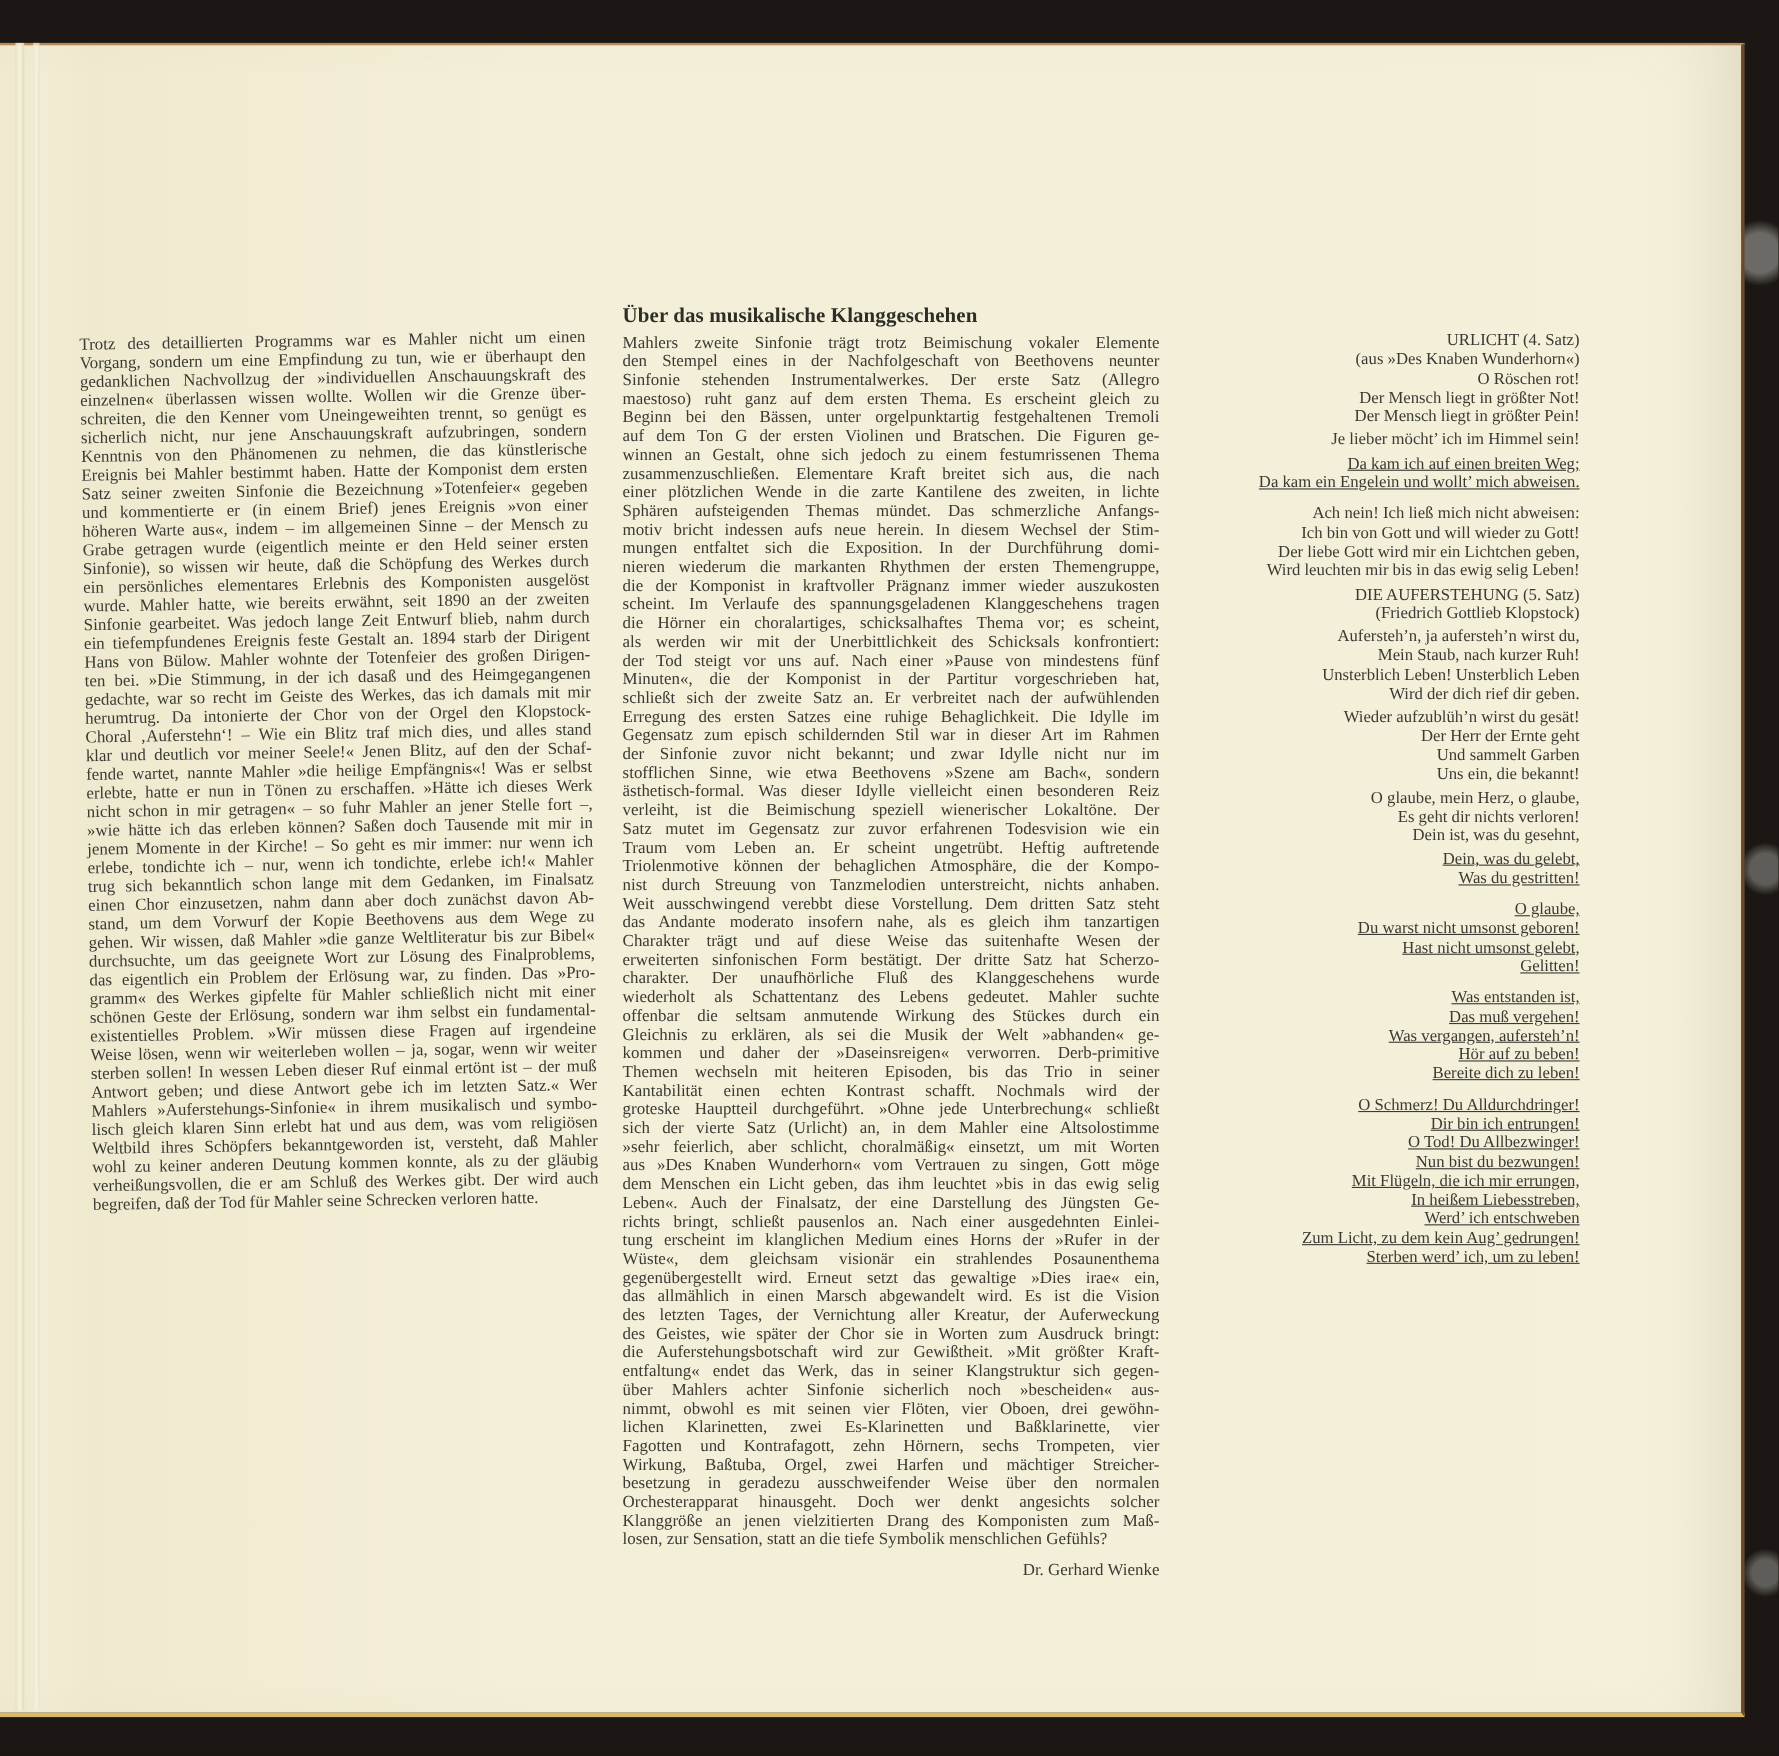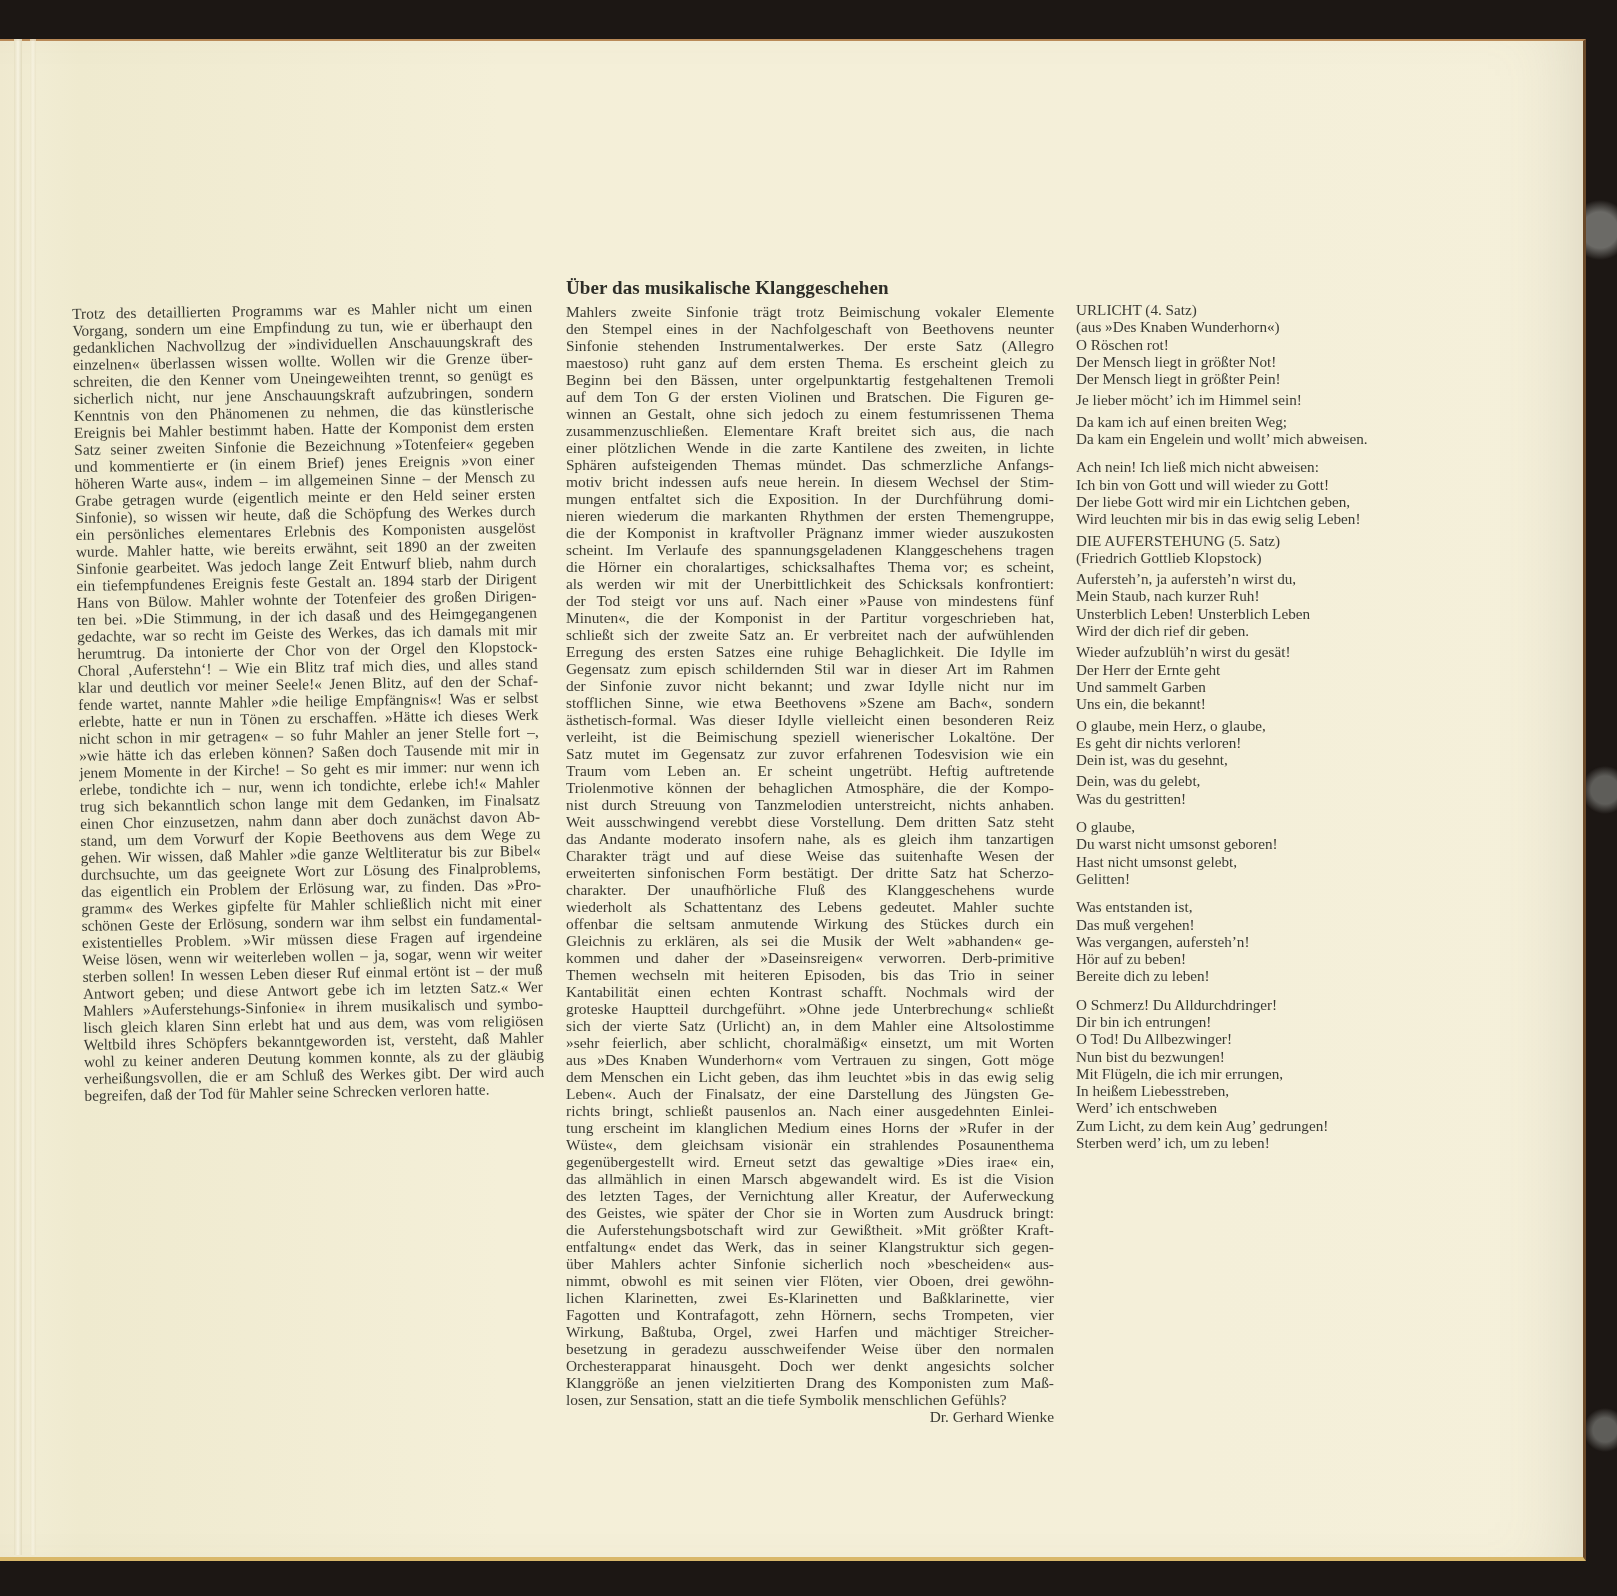--- a/index.html
+++ b/index.html
@@ -54,30 +54,30 @@
   }
   .heading {
     position: absolute;
     left: 566px; top: 277px;
     font-size: 19px; font-weight: bold;
     color: #2e2e28;
     letter-spacing: 0.1px;
   }
   .line { display: block; white-space: nowrap; text-align-last: justify; }
   .line.last { text-align-last: left; }
-  .signature { display: block; text-align: right; }
+  .signature { display: block; text-align: right; margin-top: 11px; }
   .col-right {
     left: 1076px; top: 301px; width: 360px;
     color: #3a3a34;
     font-size: 15.2px;
     line-height: 17.3px;
-    text-align: left;
+    text-align: right;
   }
   .stanza { margin-bottom: 4px; }
-  .stanza.gap { margin-bottom: 11px; }
+  .stanza.gap { margin-bottom: 11px; text-decoration: underline; }
   .stanza.biggap { }
   .verse { display: block; white-space: nowrap; }
 </style>
 </head>
 <body>
 
 <div class="bg-speckle"></div>
 <div class="sheet"></div>
 <div class="spine"></div>
 <div class="spine2"></div>

